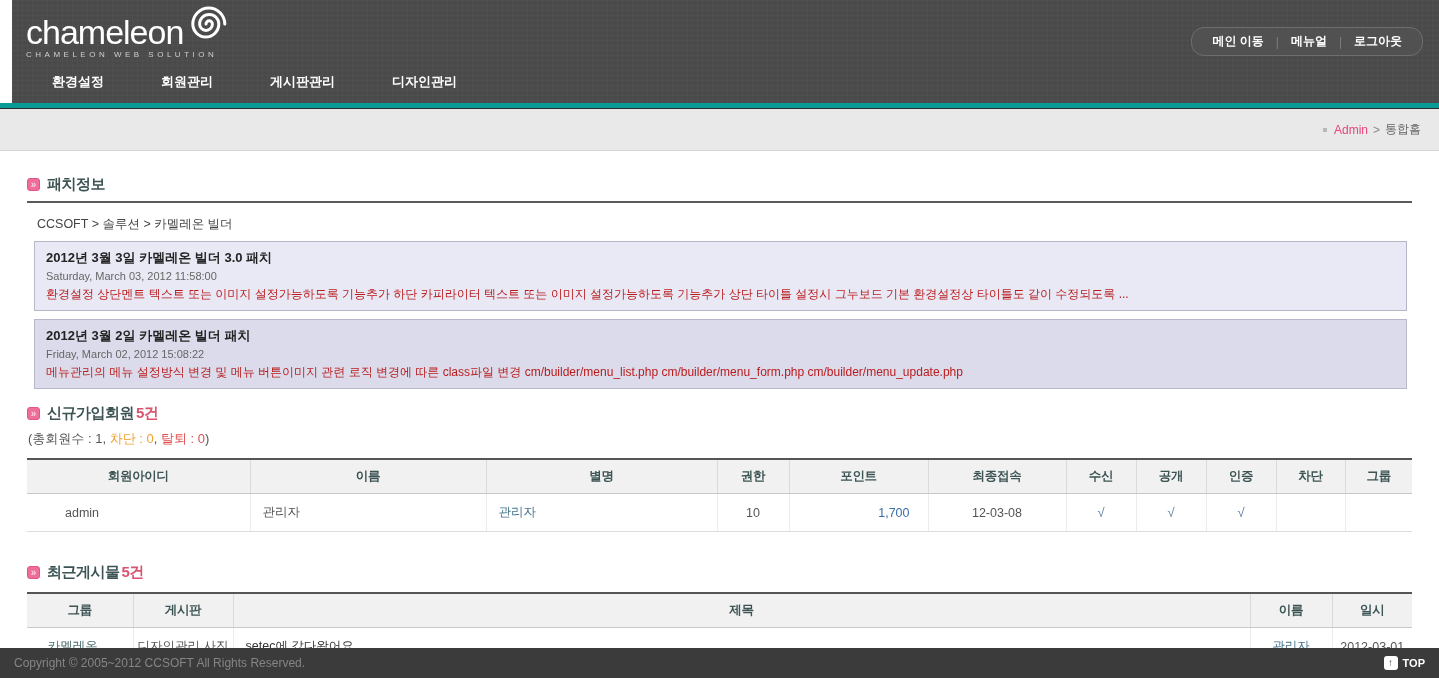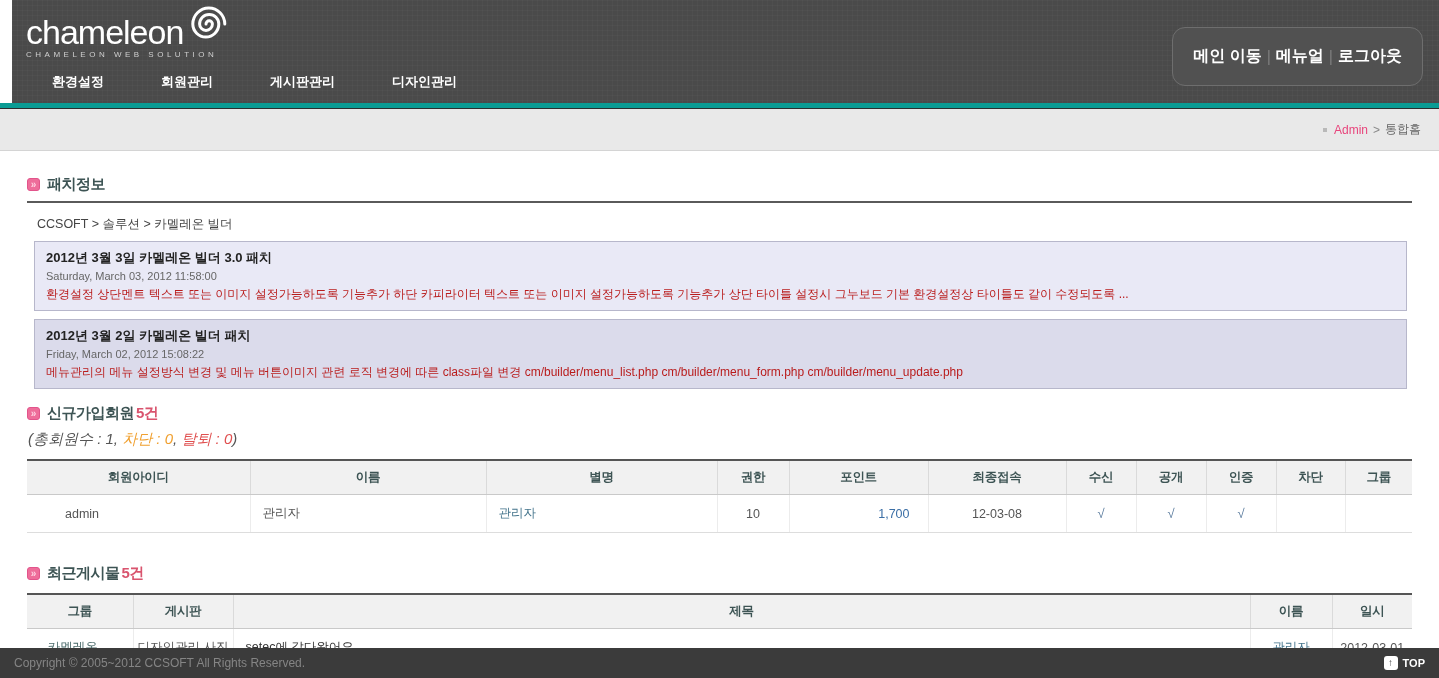--- a/index.html
+++ b/index.html
@@ -18,22 +18,22 @@
     margin-left:12px;
   }
   .logo { position:absolute; left:14px; top:12px; color:#fff; }
   .logo-main { display:flex; align-items:center; }
   .logo-text { font-size:34px; font-weight:normal; letter-spacing:-1px; color:#fff; }
   .logo-spiral { margin-left:-2px; margin-top:-14px; }
   .logo-sub { font-size:8px; letter-spacing:3.5px; color:#cfcfcf; margin-top:-2px; }
   .quick-pill {
     position:absolute; right:16px; top:27px;
     border:1px solid #6e6e6e; background:#515151; border-radius:13px;
-    padding:18px 20px; display:flex; align-items:center; gap:5px;
-    font-size:16px; font-weight:bold; color:#fff;
+    padding:5px 20px; display:flex; align-items:center; gap:12px;
+    font-size:12px; font-weight:bold; color:#fff;
   }
   .quick-sep { color:#7e7e7e; font-weight:normal; }
   .quick-link { cursor:pointer; }
   .nav { position:absolute; left:0; bottom:6px; display:flex; padding-left:40px; gap:57px; }
   .nav-item { color:#fff; font-size:13px; font-weight:bold; padding:6px 0; cursor:pointer; }
   .teal-bar { height:6px; background:#0a9c94; border-bottom:1px solid #2d2d2d; }
   
   .crumbbar {
     height:42px; background:#e9e9e9; border-bottom:1px solid #d4d4d4;
     display:flex; align-items:center; justify-content:flex-end;
@@ -55,21 +55,21 @@
   .sec-rule { border-bottom:2px solid #5a5a5a; margin-top:7px; }
   .patch-path { font-size:12.5px; color:#444; margin:13px 0 8px 10px; }
   .patch-box {
     border:1px solid #b7b7cb; background:#e9e9f6;
     margin:0 5px 8px 7px; padding:7px 11px;
   }
   .patch-box.alt { background:#dbdbeb; }
   .patch-title { font-size:13px; font-weight:bold; color:#222; cursor:pointer; }
   .patch-date { font-size:11px; color:#666; margin:3px 0 4px 0; }
   .patch-desc { font-size:12px; color:#b91c1c; }
-  .summary { font-size:15px; color:#555; margin:7px 0 10px 1px;font-style:italic; }
+  .summary { font-size:13px; color:#555; margin:7px 0 10px 1px; }
   .sum-block { color:#f0a030; }
   .sum-quit { color:#e05050; }
   
   table { width:1385px; border-collapse:collapse; table-layout:fixed; }
   .tbl { border-top:2px solid #555; margin-top:5px; }
   .tbl th {
     background:#f1f1f1; font-size:12.5px; color:#3d5454; font-weight:bold;
     padding:8px 4px; border-bottom:1px solid #c9c9c9; border-left:1px solid #dadada;
     text-align:center; letter-spacing:-0.3px;
   }

